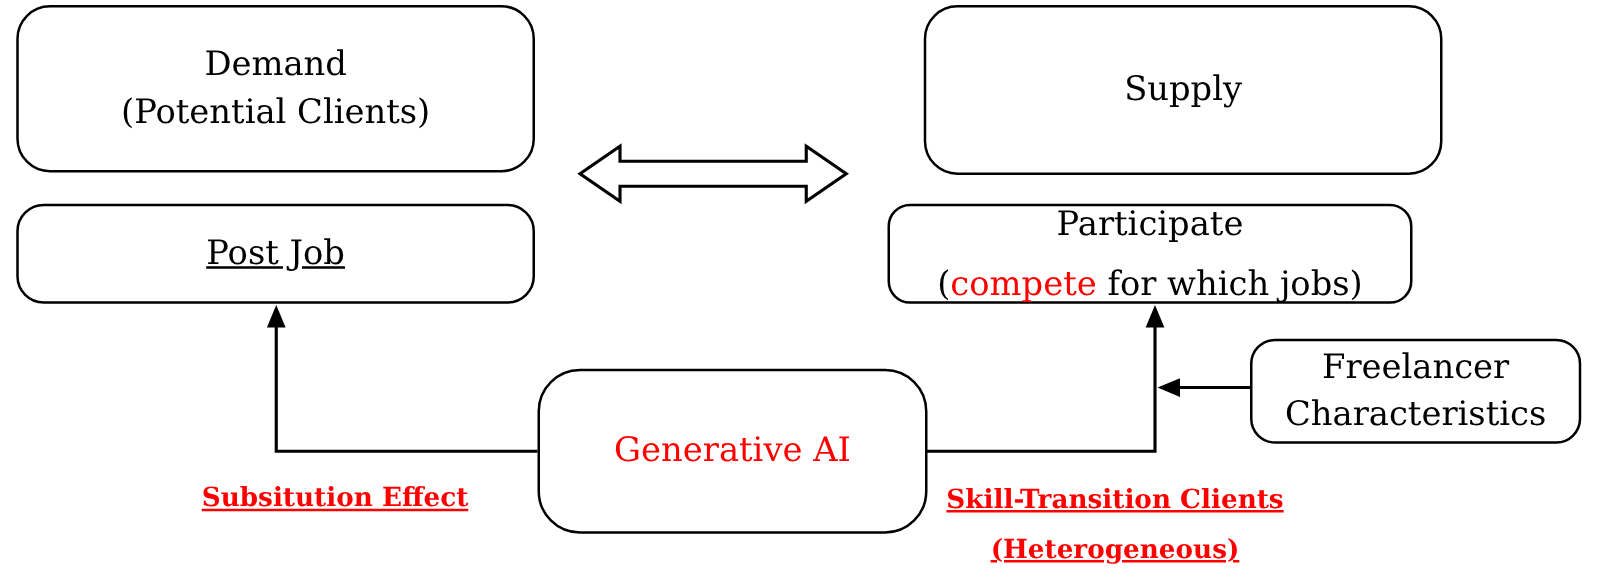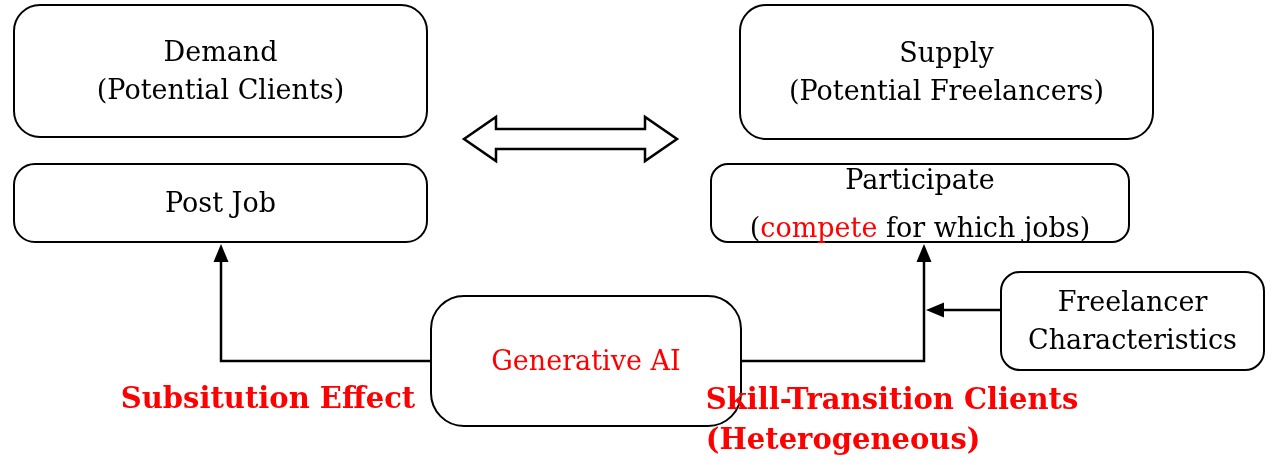--- a/index.html
+++ b/index.html
@@ -52,34 +52,35 @@
     align-items: center;
     justify-content: center;
     text-align: center;
     color: #000000;
     font-size: 27px;
     line-height: 38px;
     white-space: nowrap;
   }
   #box-demand        { left: 13px;   top: 4px;   width: 415px; height: 134px; border-radius: 27px; }
   #box-supply        { left: 713px;  top: 4px;   width: 415px; height: 136px; border-radius: 27px; margin-left: 26px; }
-  #box-post-job      { left: 13px;   top: 163px; width: 415px; height: 80px;  border-radius: 22px; }
+  #box-post-job      { left: 13px;   top: 163px; width: 415px; height: 80px;  border-radius: 22px; text-decoration: underline; }
   #box-participate   { left: 710px;  top: 163px; width: 420px; height: 80px;  border-radius: 18px; line-height: 37px; gap: 11px; }
-  #box-freelancer    { left: 1000px; top: 271px; width: 265px; height: 100px;  border-radius: 20px; }
+  #box-freelancer    { left: 1000px; top: 271px; width: 265px; height: 84px;  border-radius: 20px; }
   #box-generative-ai { left: 430px;  top: 295px; width: 312px; height: 132px; border-radius: 34px; color: var(--accent-red); }
   .red-text { color: var(--accent-red); }
   .edge-label {
     position: absolute;
     transform: translateX(-50%);
     color: var(--accent-red);
     font-weight: bold;
-    font-size: 29px;
+    font-size: 21px;
     line-height: 40px;
-    text-align: left;
+    text-align: center;
     white-space: nowrap;
+    text-decoration: underline;
   }
   #label-substitution { left: 268px; top: 378px; }
   #label-skill-transition { left: 892px; top: 379px; }
 </style>
 </head>
 <body>
 
 <div id="canvas">
 
   <svg id="connector-layer" viewBox="0 0 1278 465" xmlns="http://www.w3.org/2000/svg">
@@ -102,21 +103,20 @@
     </g>
   </svg>
 
   <div class="box" id="box-demand">
     <div>Demand</div>
     <div>(Potential Clients)</div>
   </div>
 
   <div class="box" id="box-supply">
     <div>Supply</div>
-    <div>(Potential Freelancers)</div>
   </div>
 
   <div class="box" id="box-post-job">
     <div>Post Job</div>
   </div>
 
   <div class="box" id="box-participate">
     <div>Participate</div>
     <div><span>(</span><span class="red-text">compete</span><span> for which jobs)</span></div>
   </div>

